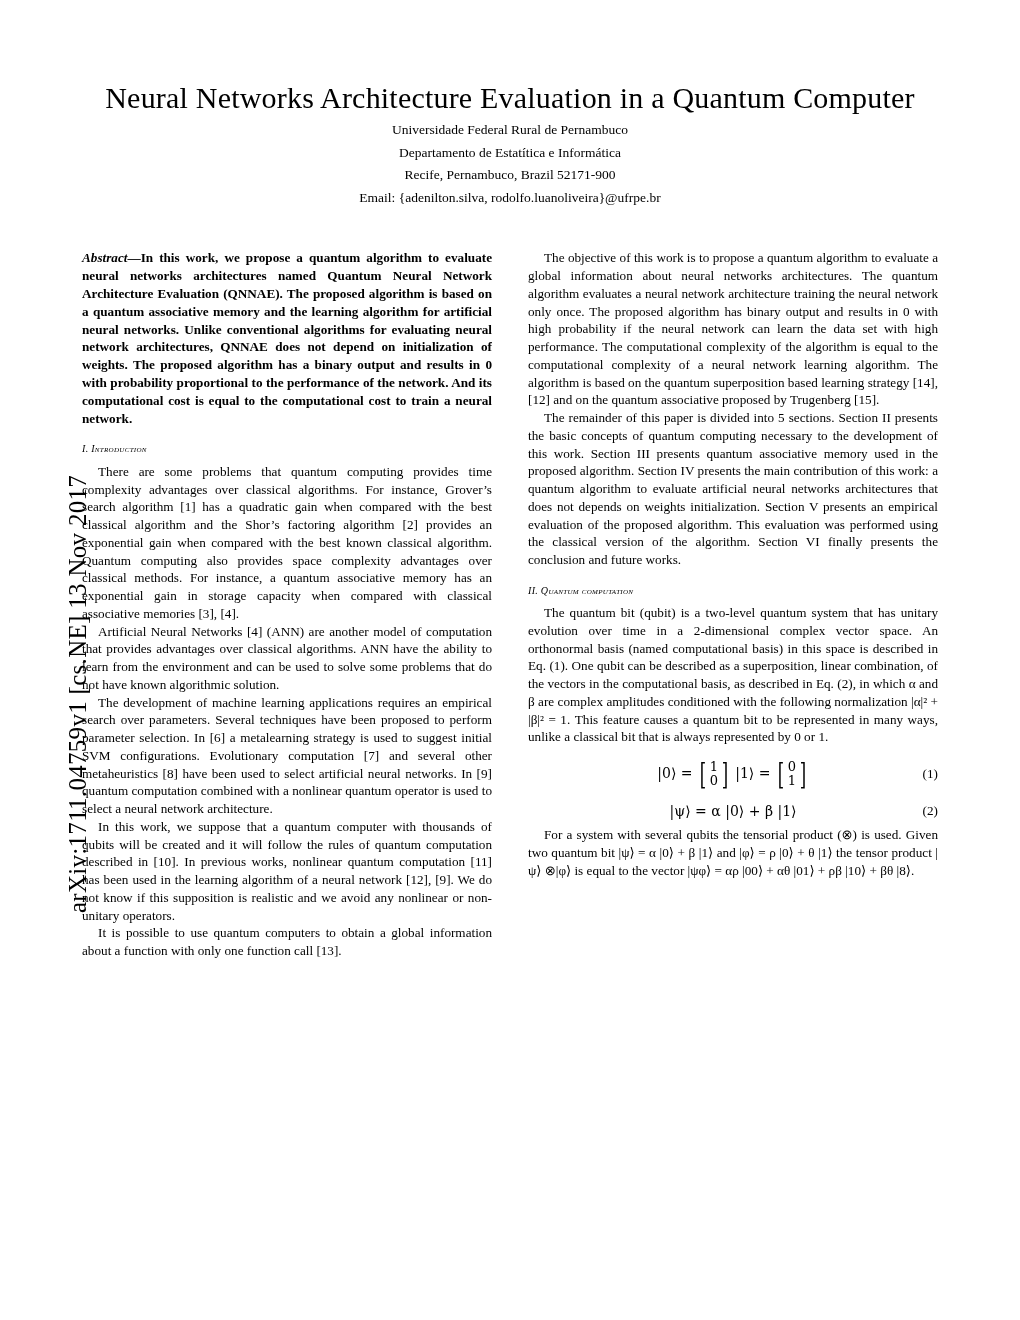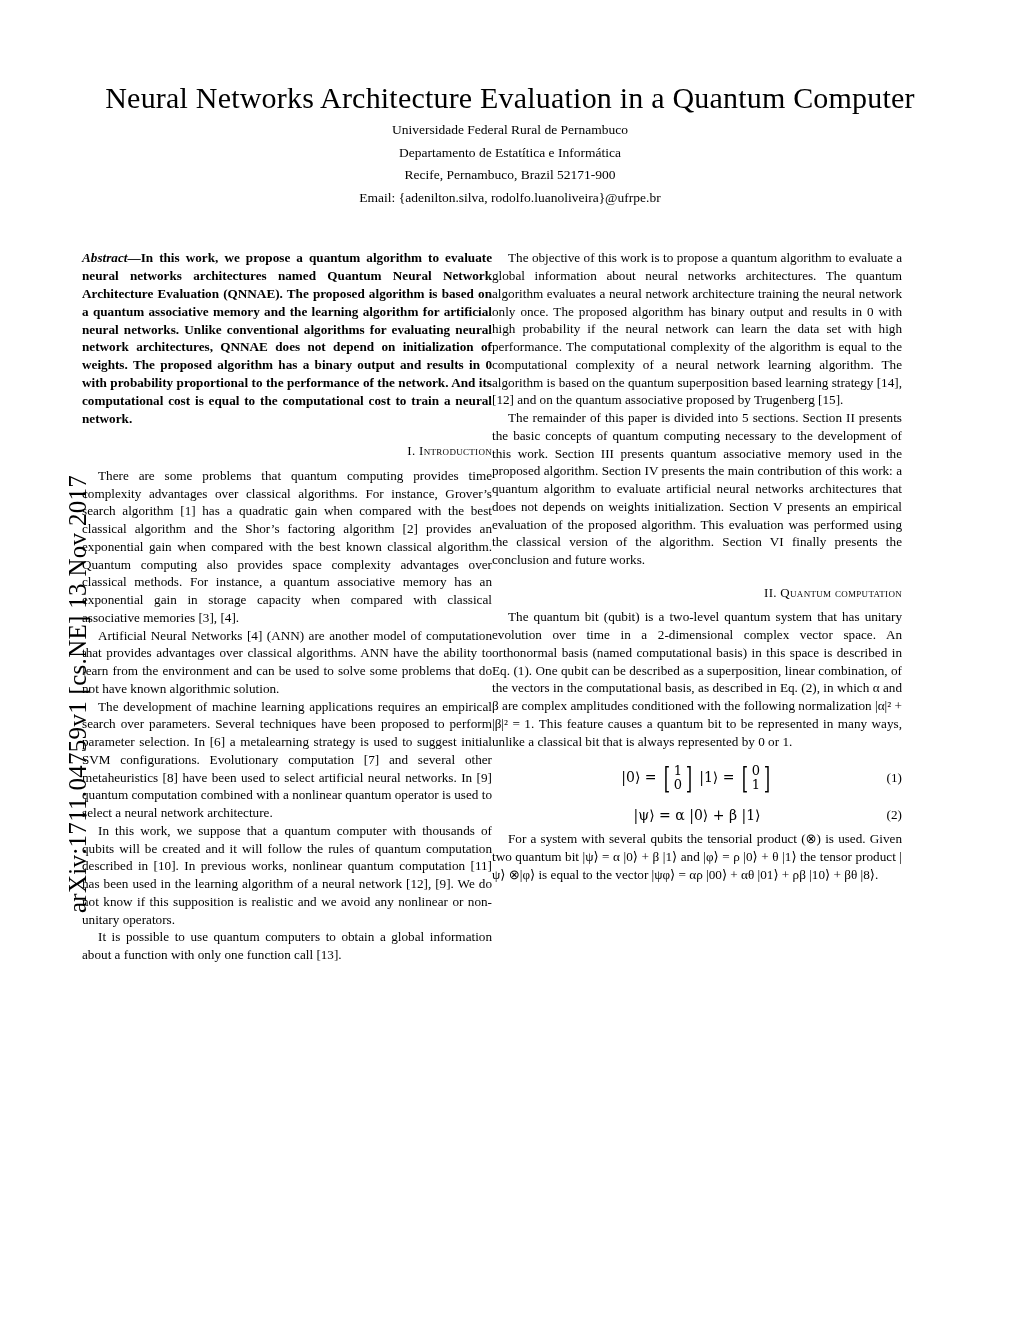--- a/index.html
+++ b/index.html
@@ -58,20 +58,21 @@
   }
   .affil {
     text-align: center;
     font-size: 13.5px;
     line-height: 1.55;
     margin-top: 2px;
   }
   .columns {
     margin-top: 40px;
     display: flex;
+    gap: 36px;
   }
   .col {
     width: 410px;
     text-align: justify;
     font-size: 13.2px;
     line-height: 1.345;
     hyphens: auto;
   }
   .abstract {
     font-weight: bold;
@@ -81,25 +82,26 @@
   }
   .abstract .lead {
     font-style: italic;
     font-weight: bold;
   }
   p {
     margin: 0;
     text-indent: 16px;
   }
   .section-head {
-    text-align: right;
+    text-align: left;
     font-variant: small-caps;
-    font-size: 13px;
+    font-size: 10px;
     margin: 15px 0 7px 0;
     letter-spacing: 0.3px;
+    font-style: italic;
   }
   .eq-row {
     display: flex;
     align-items: center;
     justify-content: center;
     margin: 14px 0 6px 0;
     position: relative;
     font-size: 14px;
   }
   .eq-body {

